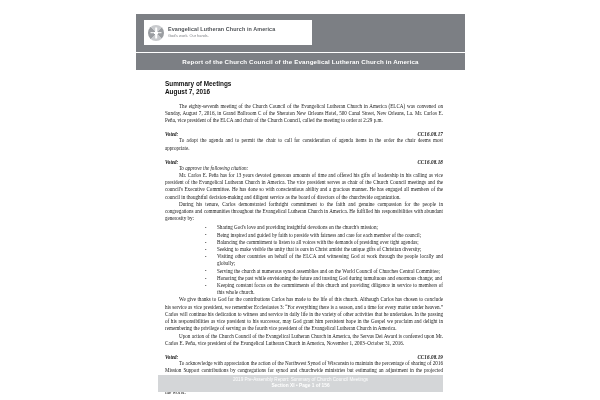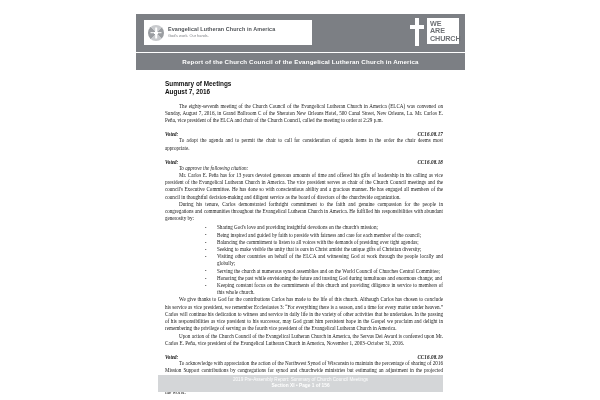--- a/index.html
+++ b/index.html
@@ -243,28 +243,20 @@
   <div class="header-band">
 
     <div class="logo-plate">
       <div class="elca-mark"></div>
       <div class="logo-words">
         <div class="logo-name">Evangelical Lutheran Church in America</div>
         <div class="logo-tag">God's work. Our hands.</div>
       </div>
     </div>
 
-    <div class="wac">
-      <div class="wac-cross"></div>
-      <div class="wac-box">
-        <div class="wac-line">WE</div>
-        <div class="wac-line">ARE</div>
-        <div class="wac-line">CHURCH</div>
-      </div>
-    </div>
   </div>
 
   <div class="title-band">
     <span>Report of the Church Council of the Evangelical Lutheran Church in America</span>
   </div>
 
   <div class="body-wrap">
 
     <h1 class="sum">
       <span class="d">Summary of Meetings</span>

